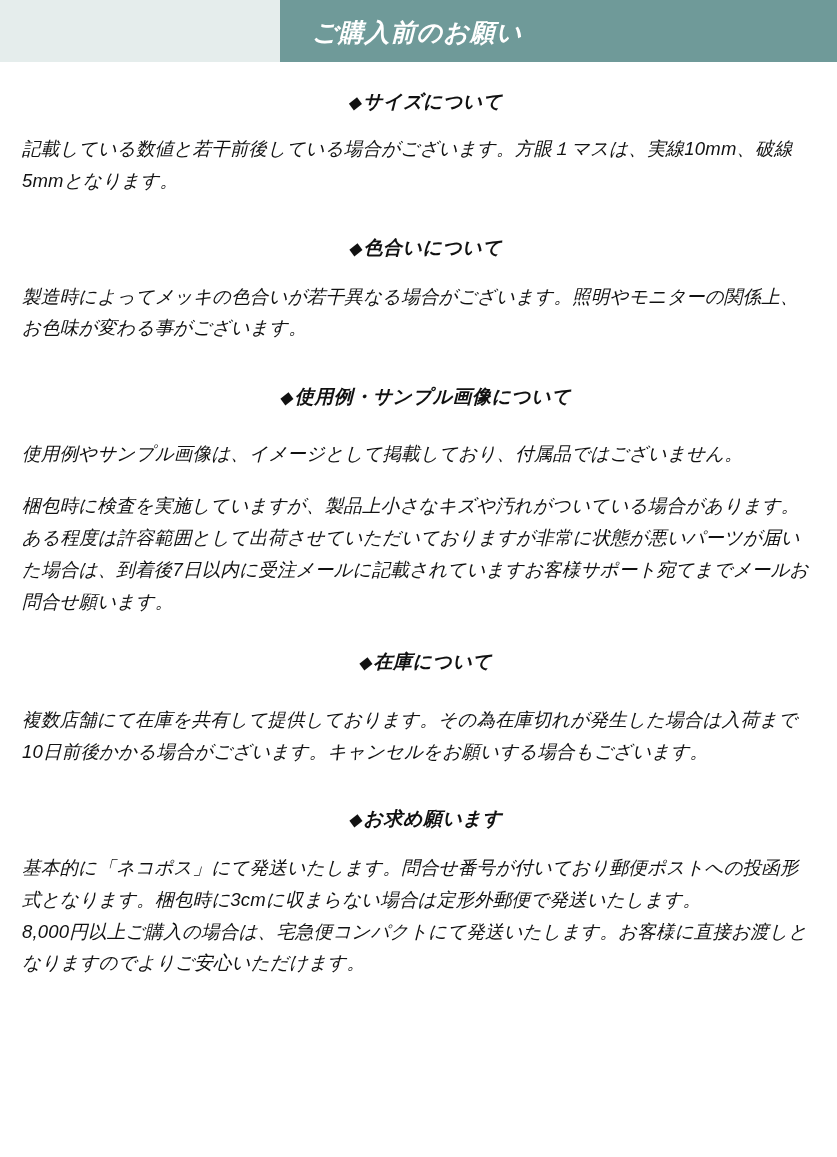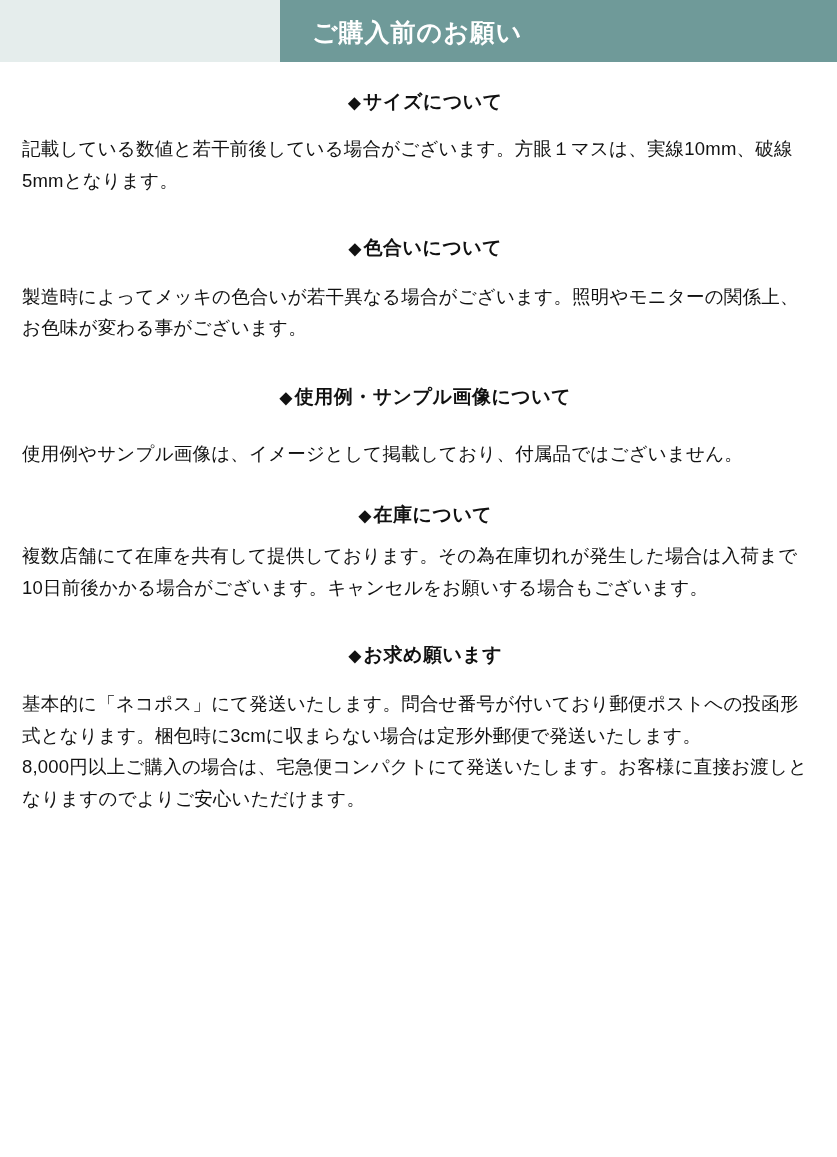--- a/index.html
+++ b/index.html
@@ -12,20 +12,21 @@
     background: #ffffff;
     font-family: "Liberation Sans", sans-serif;
     color: #111111;
     overflow: hidden;
   }
   .page {
     position: relative;
     width: 837px;
     height: 971px;
     box-sizing: border-box;
+    font-style: italic;
   }
   .header-band {
     position: relative;
     width: 100%;
     height: 62px;
     background: #ffffff;
   }
   .header-bar {
     position: absolute;
     left: 280px;
@@ -78,21 +79,21 @@
   }
   .s1 .sec-head { margin-top: 27px; }
   .s1 .sec-body { margin-top: 18px; }
   .s2 .sec-head { margin-top: 38px; }
   .s2 .sec-body { margin-top: 20px; }
   .s3 .sec-head { margin-top: 40px; }
   .s3 .sec-body { margin-top: 28px; }
   .s4 .sec-head { margin-top: 40px; }
   .s4 .sec-body { margin-top: 20px; }
   .s5 .sec-head { margin-top: 32px; }
-  .s5 .sec-body { margin-top: 12px; }
+  .s5 .sec-body { margin-top: 29px; }
   .s6 .sec-head { margin-top: 38px; }
   .s6 .sec-body { margin-top: 20px; }
   .closing {
     margin-top: 30px;
     font-size: 18.5px;
     line-height: 1.72;
     color: #111111;
     letter-spacing: 0.2px;
   }
 </style>
@@ -118,20 +119,21 @@
       <div class="sec-head"><span class="diamond">◆</span><span>色合いについて</span></div>
       <div class="sec-body">製造時によってメッキの色合いが若干異なる場合がございます。照明やモニターの関係上、お色味が変わる事がございます。</div>
     </div>
 
     <div class="section s3">
       <div class="sec-head"><span class="diamond">◆</span><span>使用例・サンプル画像について</span></div>
       <div class="sec-body">使用例やサンプル画像は、イメージとして掲載しており、付属品ではございません。</div>
     </div>
 
     <div class="section s4">
+      <div class="sec-body">梱包時に検査を実施していますが、製品上小さなキズや汚れがついている場合があります。ある程度は許容範囲として出荷させていただいておりますが非常に状態が悪いパーツが届いた場合は、到着後7日以内に受注メールに記載されていますお客様サポート宛てまでメールお問合せ願います。</div>
     </div>
 
     <div class="section s5">
       <div class="sec-head"><span class="diamond">◆</span><span>在庫について</span></div>
       <div class="sec-body">複数店舗にて在庫を共有して提供しております。その為在庫切れが発生した場合は入荷まで10日前後かかる場合がございます。キャンセルをお願いする場合もございます。</div>
     </div>
 
     <div class="section s6">
       <div class="sec-head"><span class="diamond">◆</span><span>お求め願います</span></div>
       <div class="sec-body" style="white-space: pre-line;">基本的に「ネコポス」にて発送いたします。問合せ番号が付いており郵便ポストへの投函形式となります。梱包時に3cmに収まらない場合は定形外郵便で発送いたします。

